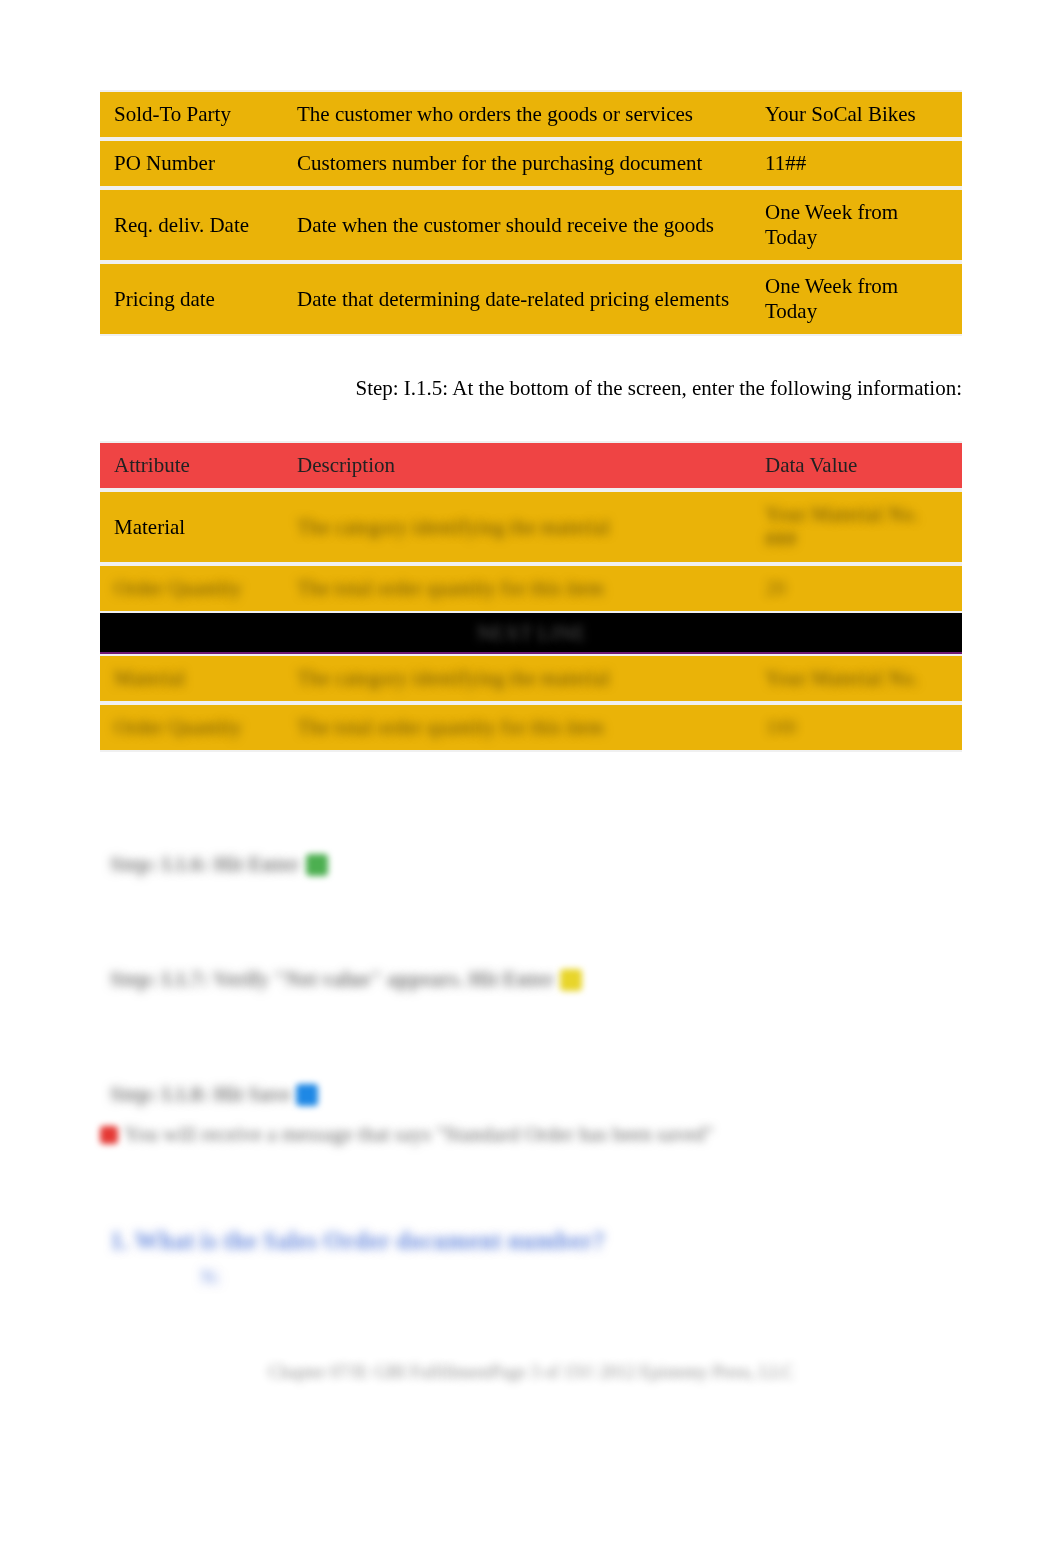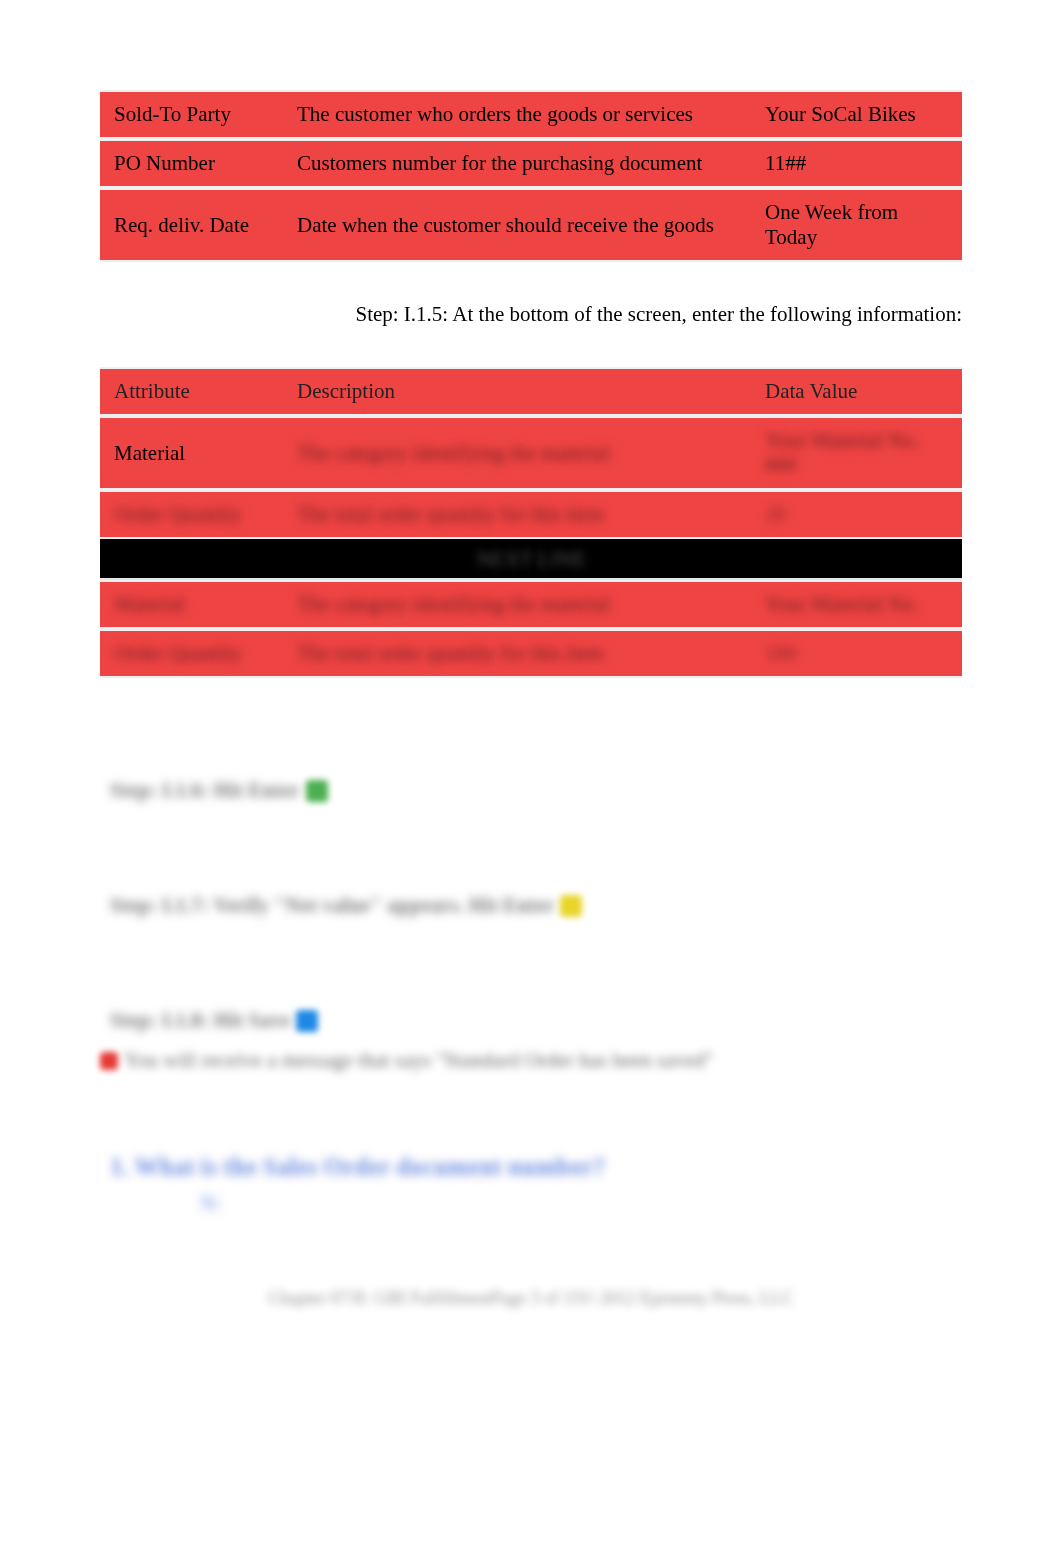--- a/index.html
+++ b/index.html
@@ -16,21 +16,21 @@
   table {
     border-collapse: separate;
     border-spacing: 0;
     width: 100%;
     margin-bottom: 40px;
   }
   th, td {
     text-align: left;
     font-size: 21px;
     padding: 10px 14px;
-    background: #ef4444;
+    background: #eab308;
     border-top: 2px solid #f0f0f0;
     border-bottom: 2px solid #f0f0f0;
   }
   th {
     background: #ef4444;
     font-weight: normal;
     color: #222;
   }
   .col-attr { width: 155px; }
   .col-desc { width: 440px; }
@@ -48,21 +48,21 @@
   .blurred-row td.faint {
     text-shadow: 0 0 10px rgba(0,0,0,0.45);
   }
   .wide-black {
     background: #000000;
     height: 40px;
   }
   .wide-black td {
     background: #000000;
     border-top: 2px solid #000;
-    border-bottom: 2px solid #e5e5e5;
+    border-bottom: 2px solid #701a75;
     color: rgba(255,255,255,0);
     text-shadow: 0 0 8px rgba(180,180,180,0.5);
     text-align: center;
     padding: 6px 14px;
   }
   .blur-text {
     color: rgba(0,0,0,0);
     text-shadow: 0 0 10px rgba(0,0,0,0.55);
     font-size: 21px;
     font-weight: bold;
@@ -132,20 +132,25 @@
       <tr>
         <td class="col-attr">PO Number</td>
         <td class="col-desc">Customers number for the purchasing document</td>
         <td class="col-val">11##</td>
       </tr>
       <tr>
         <td class="col-attr">Req. deliv. Date</td>
         <td class="col-desc">Date when the customer should receive the goods</td>
         <td class="col-val">One Week from Today</td>
       </tr>
+      <tr>
+        <td class="col-attr">Pricing date</td>
+        <td class="col-desc">Date that determining date-related pricing elements</td>
+        <td class="col-val">One Week from Today</td>
+      </tr>
     </tbody>
   </table>
 
   <div class="step-line">Step: I.1.5: At the bottom of the screen, enter the following information:</div>
 
   <table>
     <thead>
       <tr>
         <th class="col-attr">Attribute</th>
         <th class="col-desc">Description</th>

